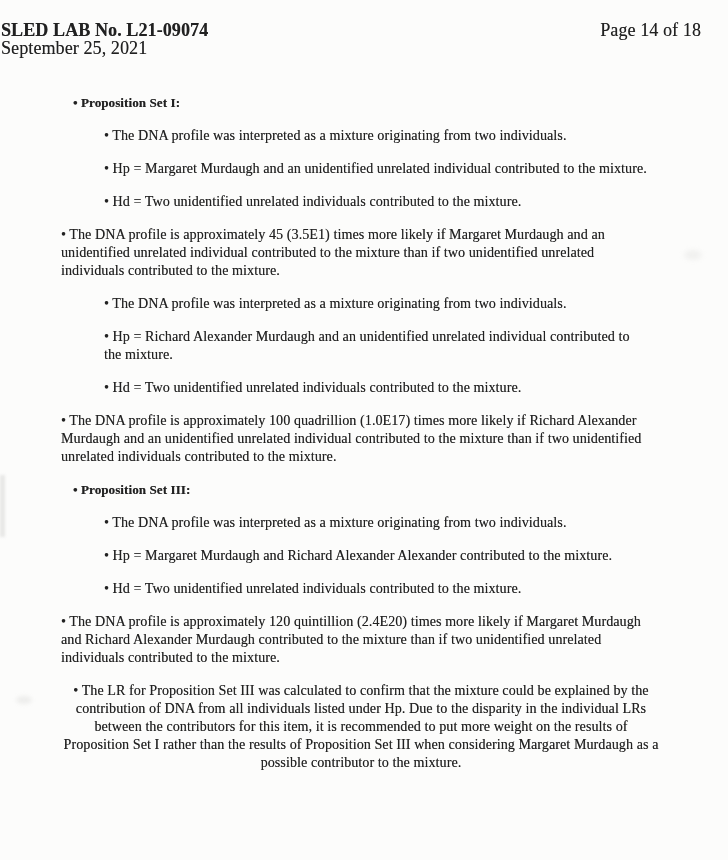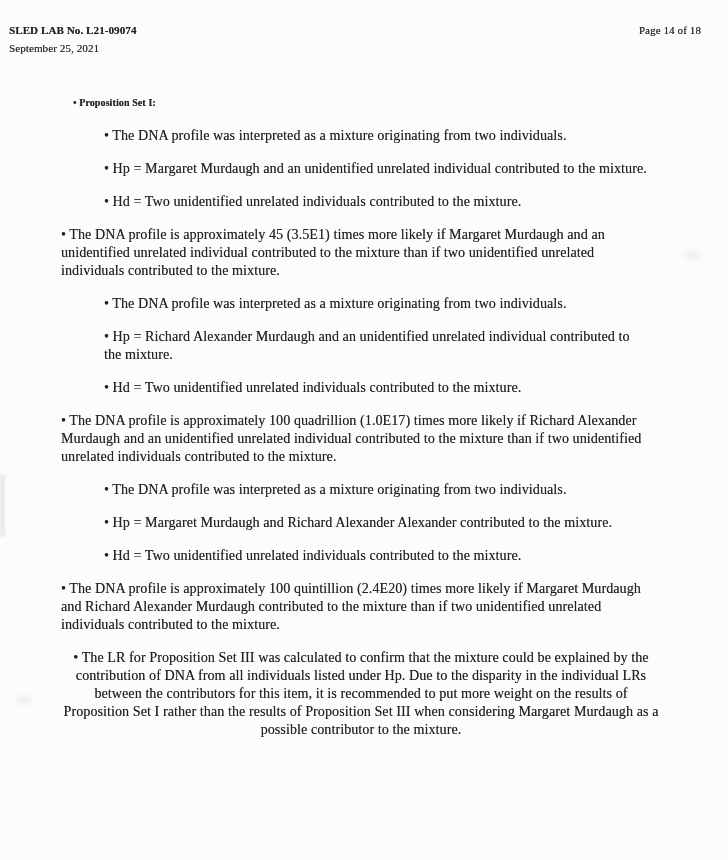--- a/index.html
+++ b/index.html
@@ -17,35 +17,35 @@
     overflow: hidden;
   }
   .scan-text {
     text-shadow: 0.2px 0.2px 0.6px rgba(40,40,40,0.55);
     letter-spacing: 0.1px;
   }
   .header {
     display: flex;
     justify-content: space-between;
     align-items: flex-start;
-    padding: 21px 27px 0 9px;
-    font-size: 11px;
+    padding: 21px 27px 0 1px;
+    font-size: 18px;
     line-height: 18px;
   }
   .lab-number { font-weight: bold; }
   .content {
     padding-top: 37px;
     font-size: 14px;
     line-height: 18px;
   }
   .heading-line {
     margin-left: 73px;
     margin-bottom: 15px;
     font-weight: bold;
-    font-size: 10px;
+    font-size: 13px;
   }
   .sub-bullet {
     margin-left: 104px;
     max-width: 545px;
     margin-bottom: 15px;
   }
   .para {
     margin-left: 61px;
     max-width: 600px;
     margin-bottom: 15px;
@@ -93,24 +93,25 @@
     </div>
 
     <div>
       <div class="sub-bullet">• The DNA profile was interpreted as a mixture originating from two individuals.</div>
       <div class="sub-bullet">• Hp = Richard Alexander Murdaugh and an unidentified unrelated individual contributed to the mixture.</div>
       <div class="sub-bullet">• Hd = Two unidentified unrelated individuals contributed to the mixture.</div>
       <div class="para">• The DNA profile is approximately 100 quadrillion (1.0E17) times more likely if Richard Alexander Murdaugh and an unidentified unrelated individual contributed to the mixture than if two unidentified unrelated individuals contributed to the mixture.</div>
     </div>
 
     <div>
+      <div class="heading-line">• Proposition Set III:</div>
       <div class="sub-bullet">• The DNA profile was interpreted as a mixture originating from two individuals.</div>
       <div class="sub-bullet">• Hp = Margaret Murdaugh and Richard Alexander Alexander contributed to the mixture.</div>
       <div class="sub-bullet">• Hd = Two unidentified unrelated individuals contributed to the mixture.</div>
-      <div class="para">• The DNA profile is approximately 100 quintillion (2.4E20) times more likely if Margaret Murdaugh and Richard Alexander Murdaugh contributed to the mixture than if two unidentified unrelated individuals contributed to the mixture.</div>
+      <div class="para">• The DNA profile is approximately 120 quintillion (2.4E20) times more likely if Margaret Murdaugh and Richard Alexander Murdaugh contributed to the mixture than if two unidentified unrelated individuals contributed to the mixture.</div>
     </div>
 
     <div class="para closing">• The LR for Proposition Set III was calculated to confirm that the mixture could be explained by the contribution of DNA from all individuals listed under Hp. Due to the disparity in the individual LRs between the contributors for this item, it is recommended to put more weight on the results of Proposition Set I rather than the results of Proposition Set III when considering Margaret Murdaugh as a possible contributor to the mixture.</div>
 
   </div>
 
   <div class="artifact artifact-streak"></div>
   <div class="artifact artifact-spot-1"></div>
   <div class="artifact artifact-spot-2"></div>
 

